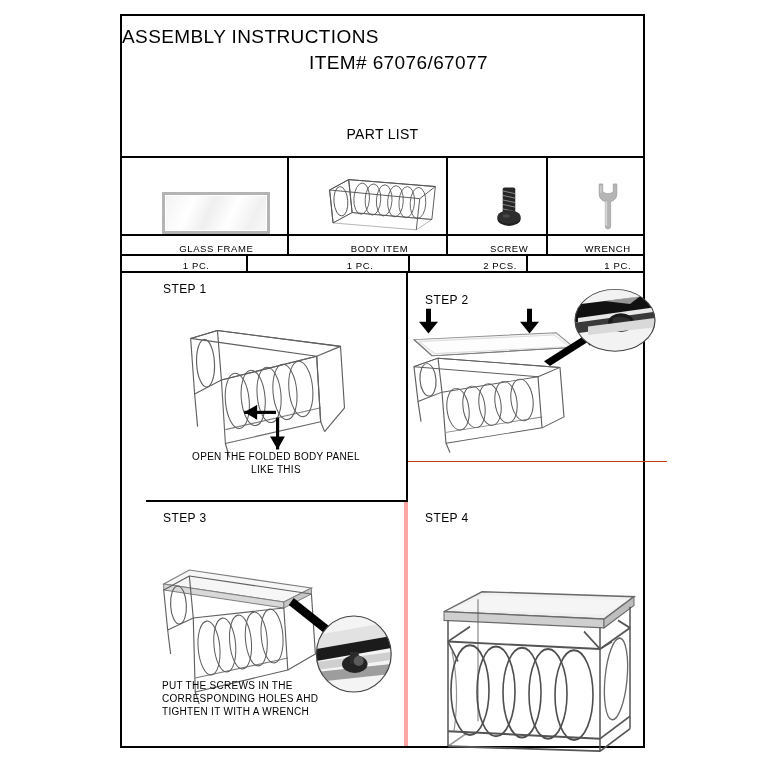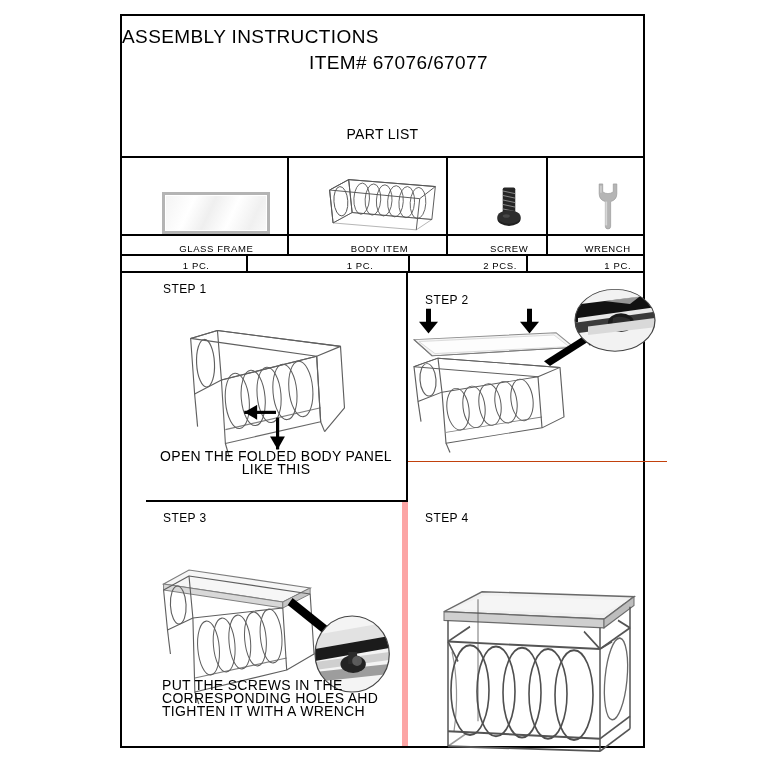--- a/index.html
+++ b/index.html
@@ -115,33 +115,33 @@
     height: 473px;
     margin-left: 24px;
   }
   .step {
     position: absolute;
     box-sizing: border-box;
     overflow: hidden;
   }
   .step.s1 { left: 0;     top: 0;    width: 262px; height: 229px; border-right: 2px solid #000; border-bottom: 2px solid #000; }
   .step.s2 { left: 262px; top: 11px;    width: 259px; height: 178px; border-bottom: 1px solid #c2410c; }
-  .step.s3 { left: 0;     top: 229px;width: 262px; height: 244px; border-right: 6px solid #fca5a5; }
+  .step.s3 { left: 0;     top: 229px;width: 262px; height: 244px; border-right: 4px solid #fca5a5; }
   .step.s4 { left: 262px; top: 229px;width: 259px; height: 304px; }
 
   .step-label {
     position: absolute;
     top: 9px;
     left: 17px;
     font-size: 12px;
     letter-spacing: 0.4px;
   }
   .caption {
     position: absolute;
-    font-size: 14px;
+    font-size: 10px;
     line-height: 13px;
     letter-spacing: 0.3px;
     white-space: pre-line;
   }
   .caption.s1 { left: 0; width: 100%; text-align: center; bottom: 24px; }
   .caption.s2 { left: 20px; width: 235px; text-align: left; bottom: 14px; }
   .caption.s3 { left: 16px; width: 230px; text-align: left; bottom: 28px; }
 
   .art { position: absolute; inset: 0; }
   .art svg { width: 100%; height: 100%; display: block; }

